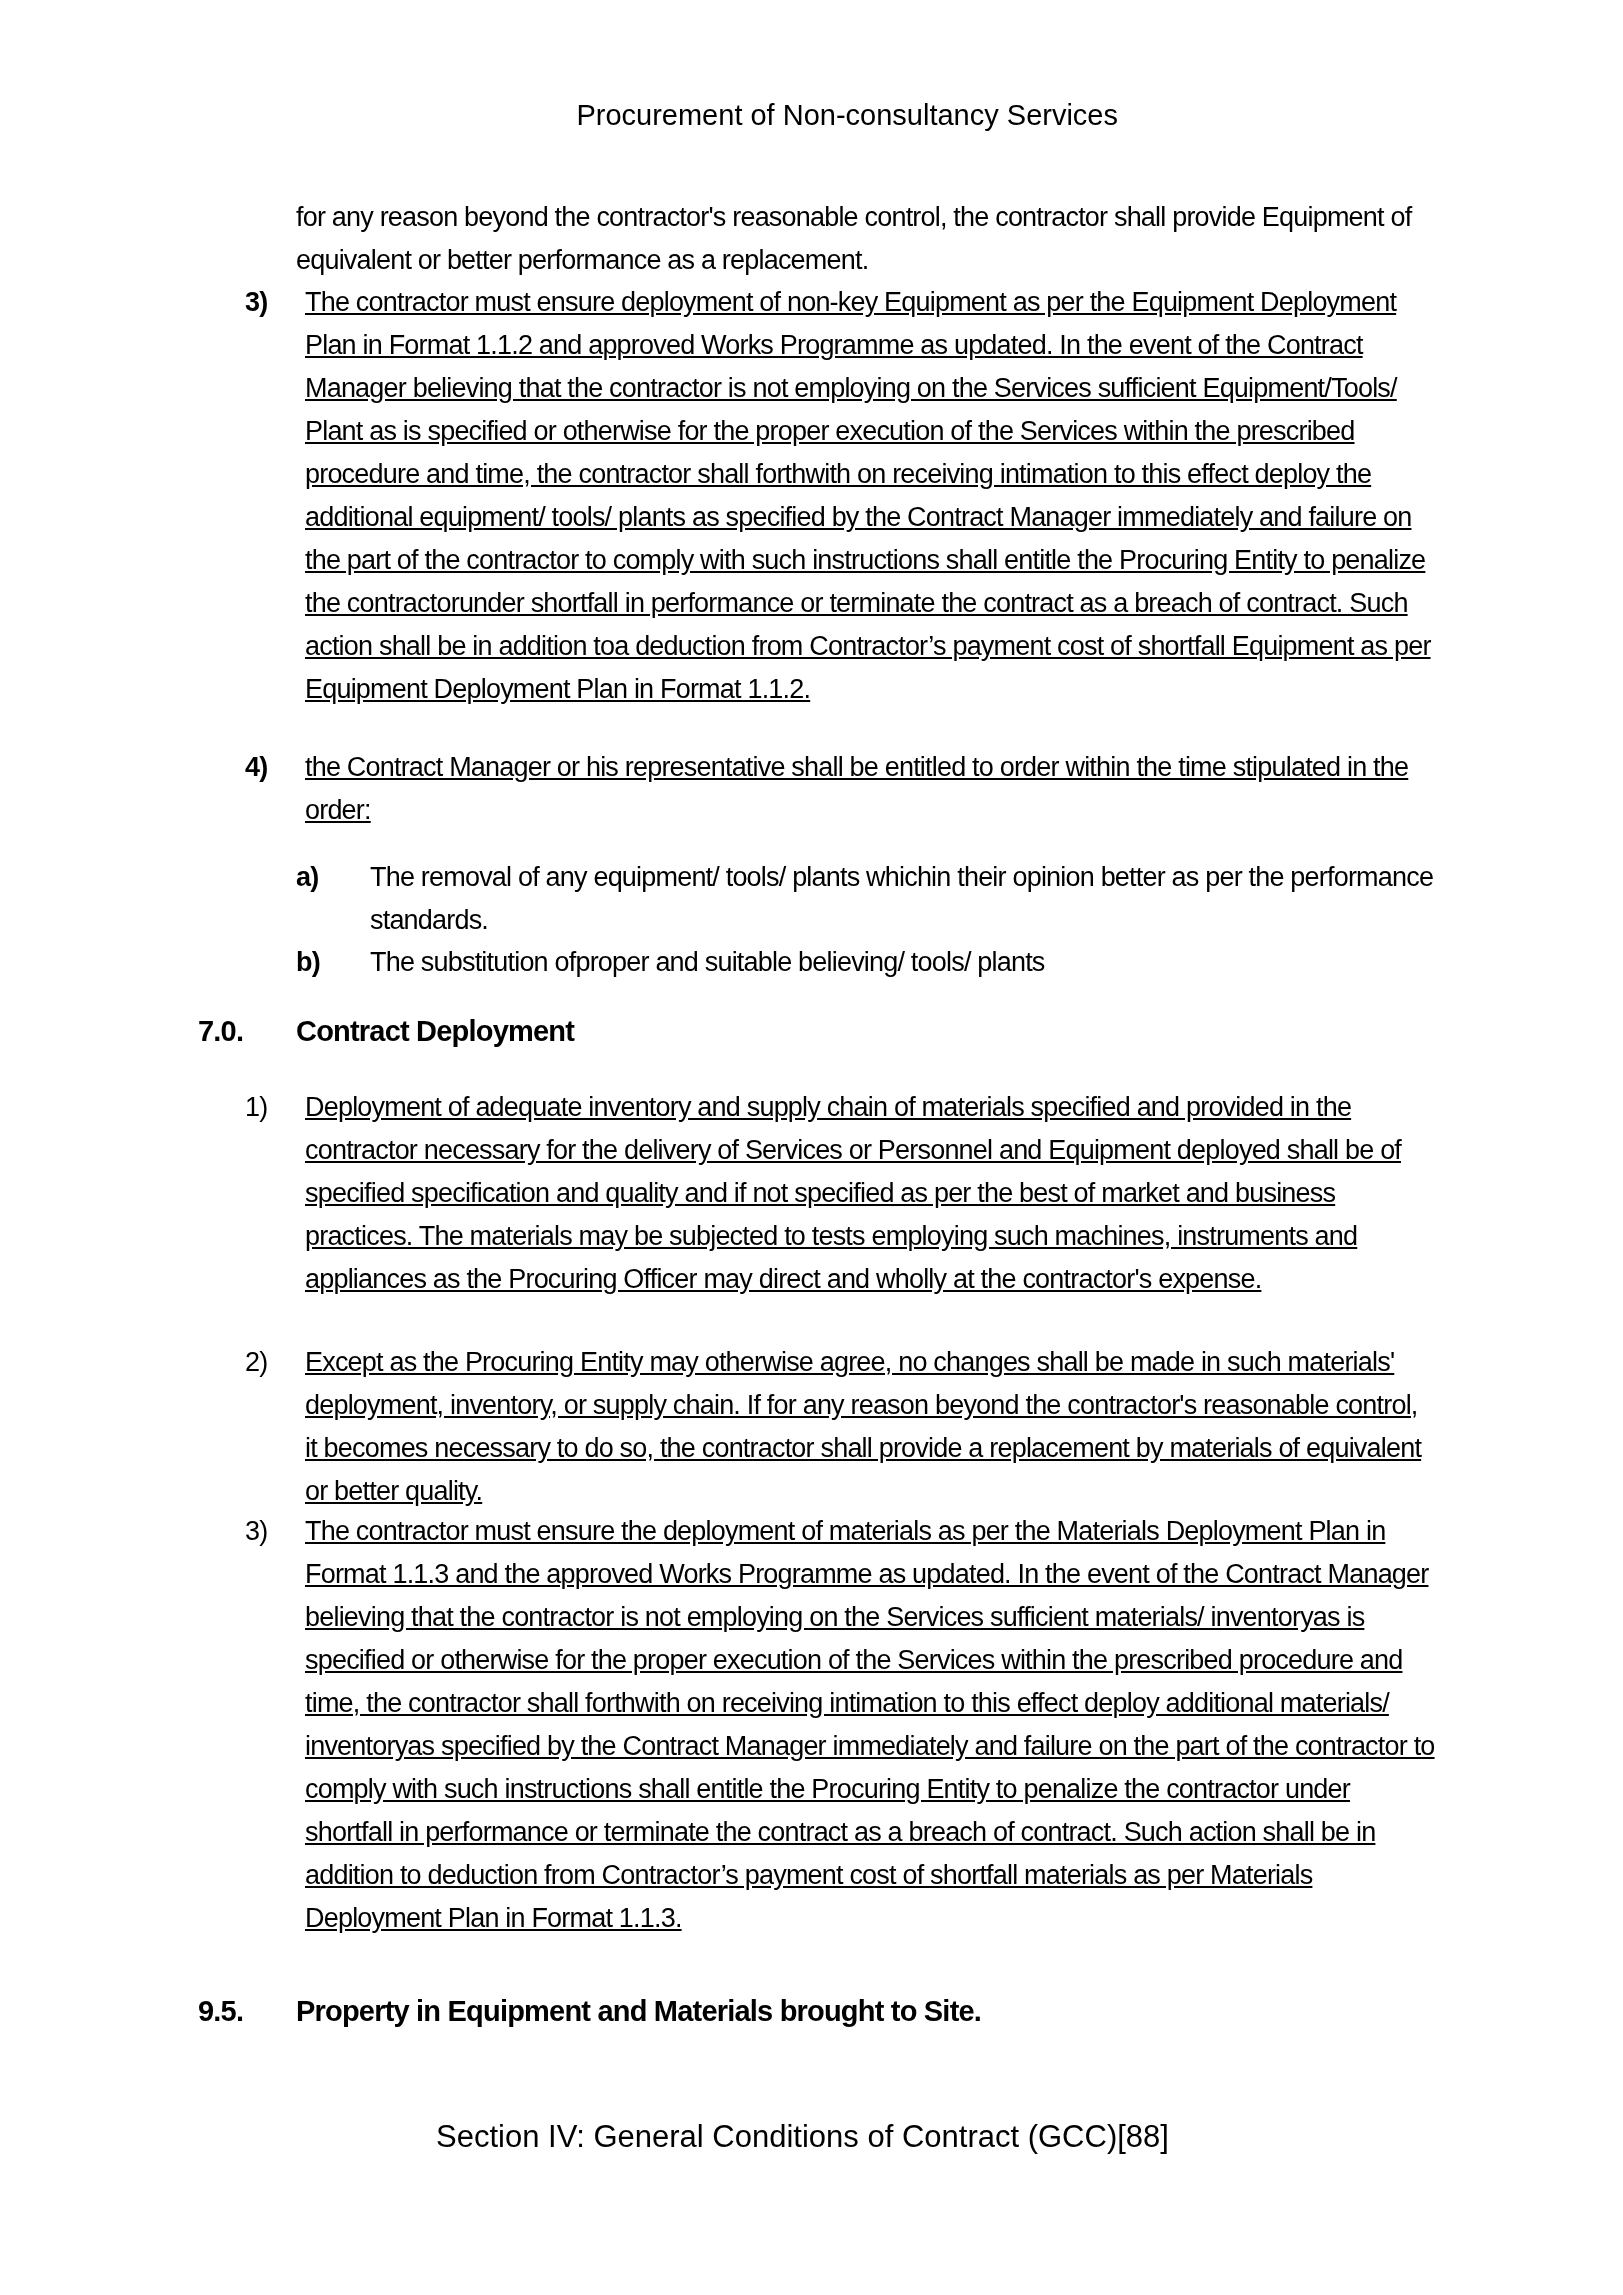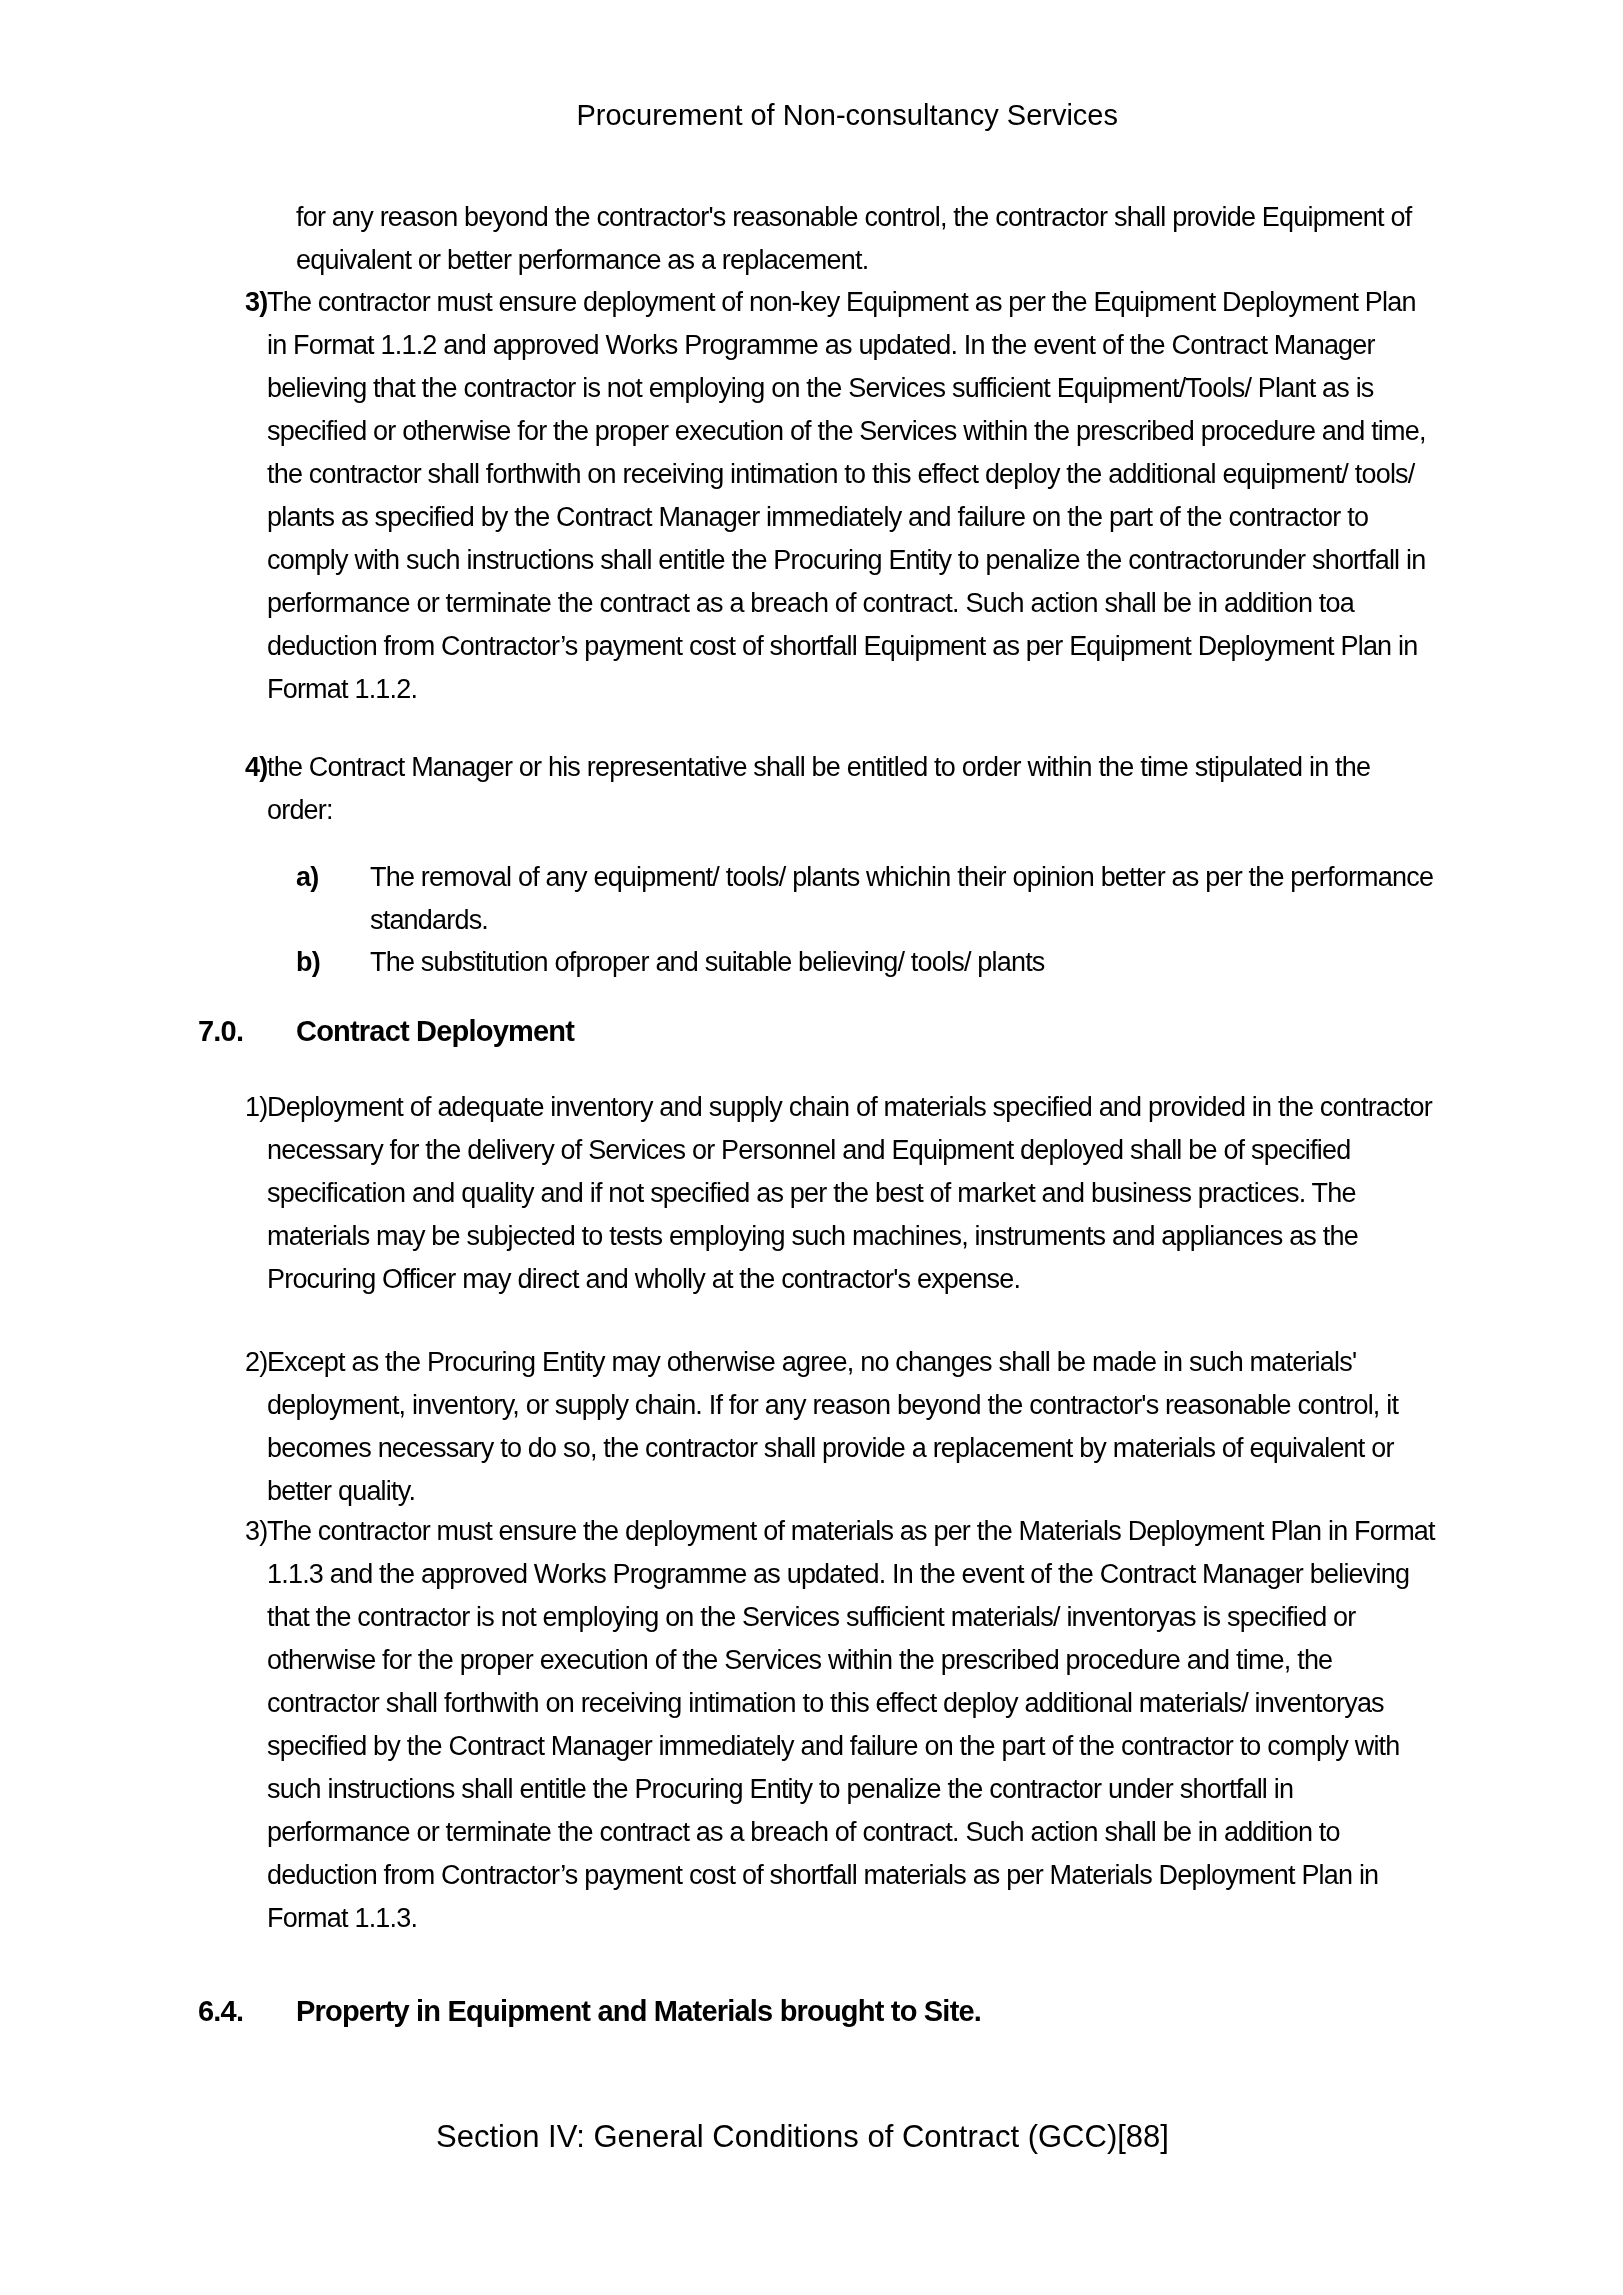--- a/index.html
+++ b/index.html
@@ -10,21 +10,21 @@
     font-family: "Liberation Sans", sans-serif; font-size: 29px; line-height: 34px;
   }
   .body-text {
     font-family: "Liberation Sans", sans-serif; font-size: 27px; line-height: 43px;
     letter-spacing: -0.8px;
   }
   .block { position: absolute; left: 296px; width: 1139px; }
   .num-item { position: absolute; left: 245px; width: 1191px; }
   .num-item .num { position: absolute; left: 0; top: 0; font-weight: bold; }
   .num-item .num.plain { font-weight: normal; }
-  .num-item .txt { margin-left: 22px; }
+  .num-item .txt { margin-left: 60px; text-decoration: underline; }
   .sub-item { position: absolute; left: 296px; width: 1139px; }
   .sub-item .num { position: absolute; left: 0; top: 0; font-weight: bold; }
   .sub-item .txt { margin-left: 74px; }
   .heading {
     position: absolute; left: 198px; font-family: "Liberation Sans", sans-serif;
     font-weight: bold; font-size: 29px; line-height: 37px; letter-spacing: -0.8px;
   }
   .heading .hnum { display: inline-block; width: 98px; }
   .footer {
     position: absolute; top: 2120px; left: 198px; width: 1209px;
@@ -74,21 +74,21 @@
     <span class="num plain">2)</span>
     <div class="txt">Except as the Procuring Entity may otherwise agree, no changes shall be made in such materials' deployment, inventory, or supply chain. If for any reason beyond the contractor's reasonable control, it becomes necessary to do so, the contractor shall provide a replacement by materials of equivalent or better quality.</div>
   </div>
 
   <div class="num-item body-text" style="top:1510px;">
     <span class="num plain">3)</span>
     <div class="txt">The contractor must ensure the deployment of materials as per the Materials Deployment Plan in Format 1.1.3 and the approved Works Programme as updated. In the event of the Contract Manager believing that the contractor is not employing on the Services sufficient materials/ inventoryas is specified or otherwise for the proper execution of the Services within the prescribed procedure and time, the contractor shall forthwith on receiving intimation to this effect deploy additional materials/ inventoryas specified by the Contract Manager immediately and failure on the part of the contractor to comply with such instructions shall entitle the Procuring Entity to penalize the contractor under shortfall in performance or terminate the contract as a breach of contract. Such action shall be in addition to deduction from Contractor’s payment cost of shortfall materials as per Materials Deployment Plan in Format 1.1.3.</div>
   </div>
 
   <div class="heading" style="top:1993px;">
-    <span class="hnum">6.4.</span><span>Property in Equipment and Materials brought to Site.</span>
+    <span class="hnum">9.5.</span><span>Property in Equipment and Materials brought to Site.</span>
   </div>
 
   <div class="footer">
     <span>Section IV: General Conditions of Contract (GCC)</span>
     <span>[88]</span>
   </div>
 
 </div>
 
 

